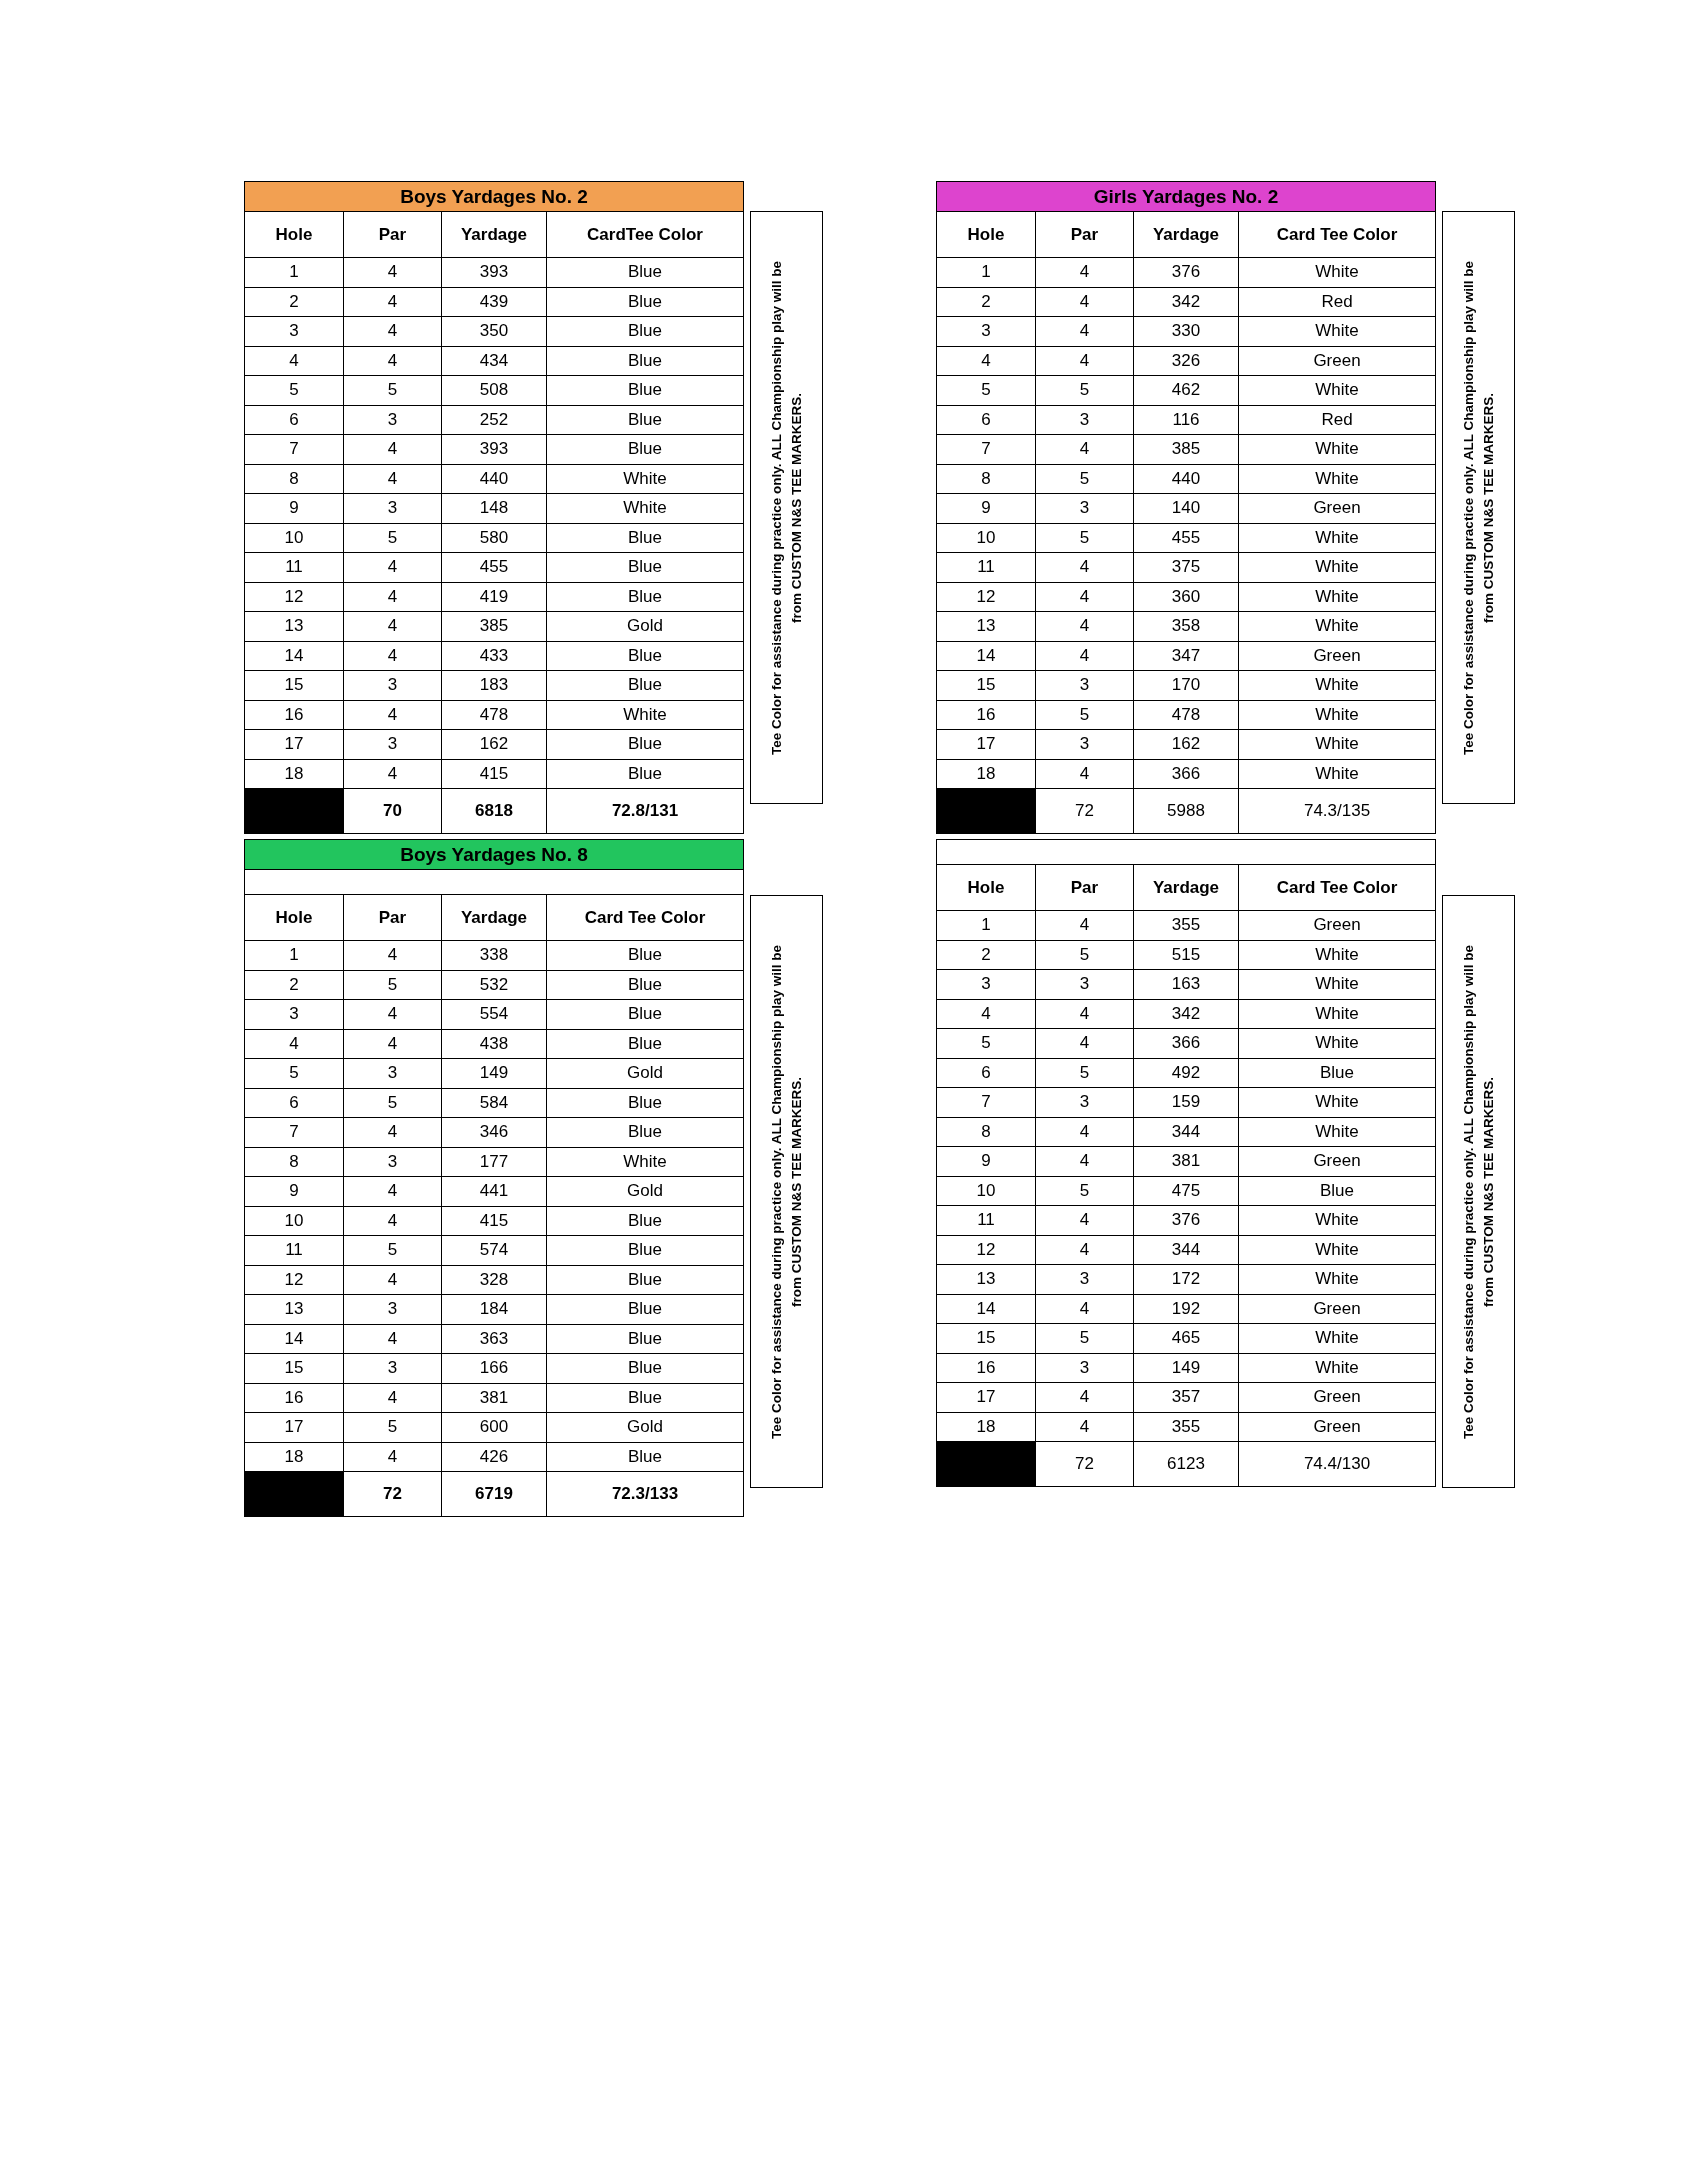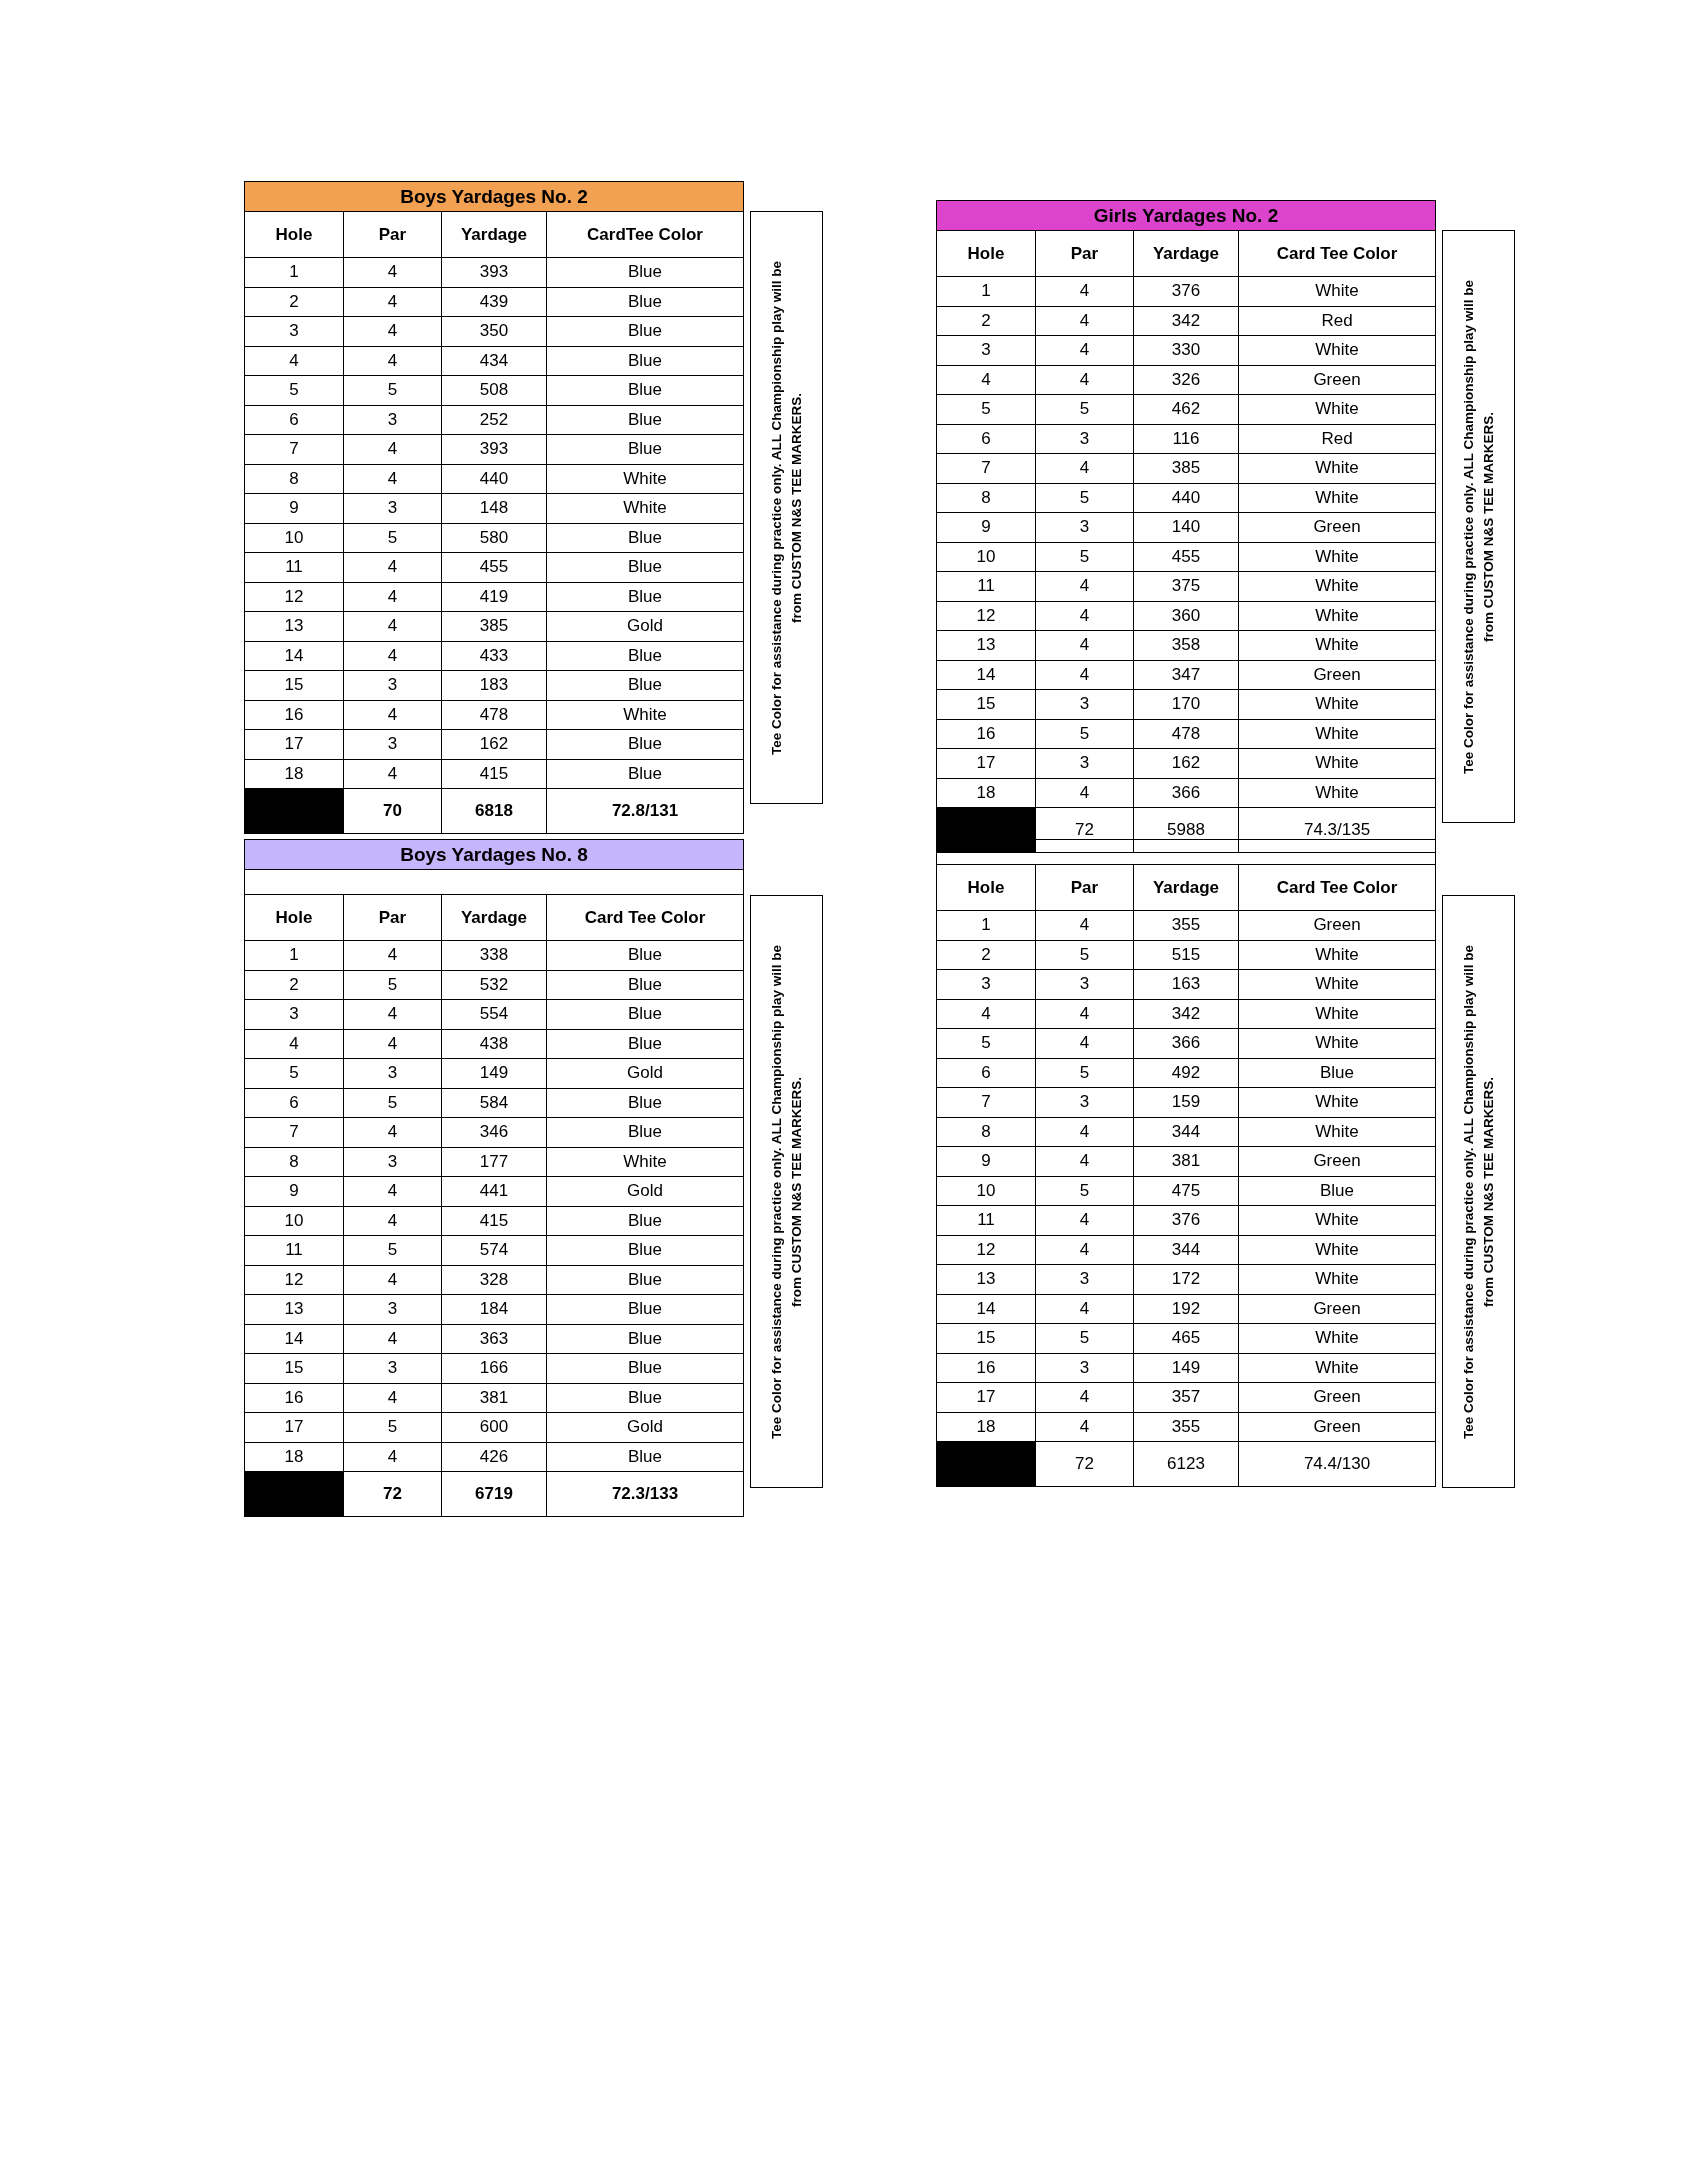--- a/index.html
+++ b/index.html
@@ -215,21 +215,21 @@
     </tfoot>
   </table>
   <div class="sidebar" style="top:30px; height:593px;">
     <div class="sidebar-text">
       <div>Tee Color for assistance during practice only.  ALL Championship play will be</div>
       <div>from CUSTOM N&amp;S TEE MARKERS.</div>
     </div>
   </div>
 </div>
 
-<div class="table-group" style="left:936px; top:181px;margin-top:19px;">
+<div class="table-group" style="left:936px; top:181px;">
   <table class="main-table">
     <colgroup>
         <col class="c-hole">
         <col class="c-par">
         <col class="c-yardage">
         <col class="c-color">
       </colgroup>
     <thead>
       <tr class="title-row">
         <th colspan="4" style="background: rgb(221, 68, 206);">Girls Yardages No. 2</th>
@@ -371,21 +371,21 @@
 <div class="table-group" style="left:244px; top:839px;">
   <table class="main-table">
     <colgroup>
         <col class="c-hole">
         <col class="c-par">
         <col class="c-yardage">
         <col class="c-color">
       </colgroup>
     <thead>
       <tr class="title-row">
-        <th colspan="4" style="background: #c4b5fd;">Boys Yardages No. 8</th>
+        <th colspan="4" style="background: #22c55e;">Boys Yardages No. 8</th>
       </tr>
       <tr class="spacer-row">
         <td colspan="4"></td>
       </tr>
       <tr class="cols-row">
         <th>Hole</th>
         <th>Par</th>
         <th>Yardage</th>
         <th>Card Tee Color</th>
       </tr>

